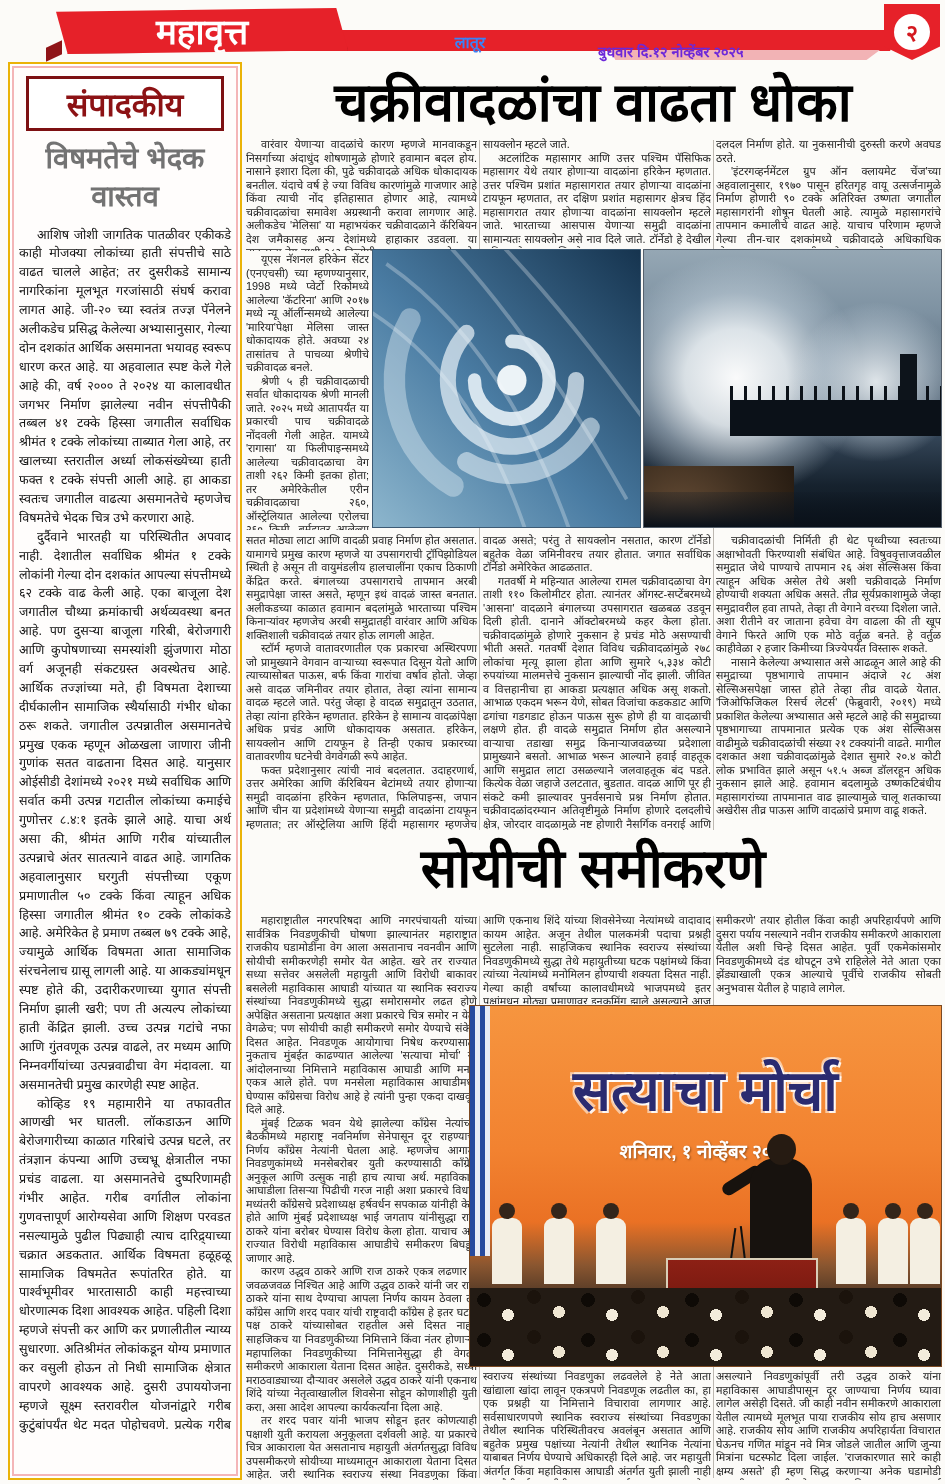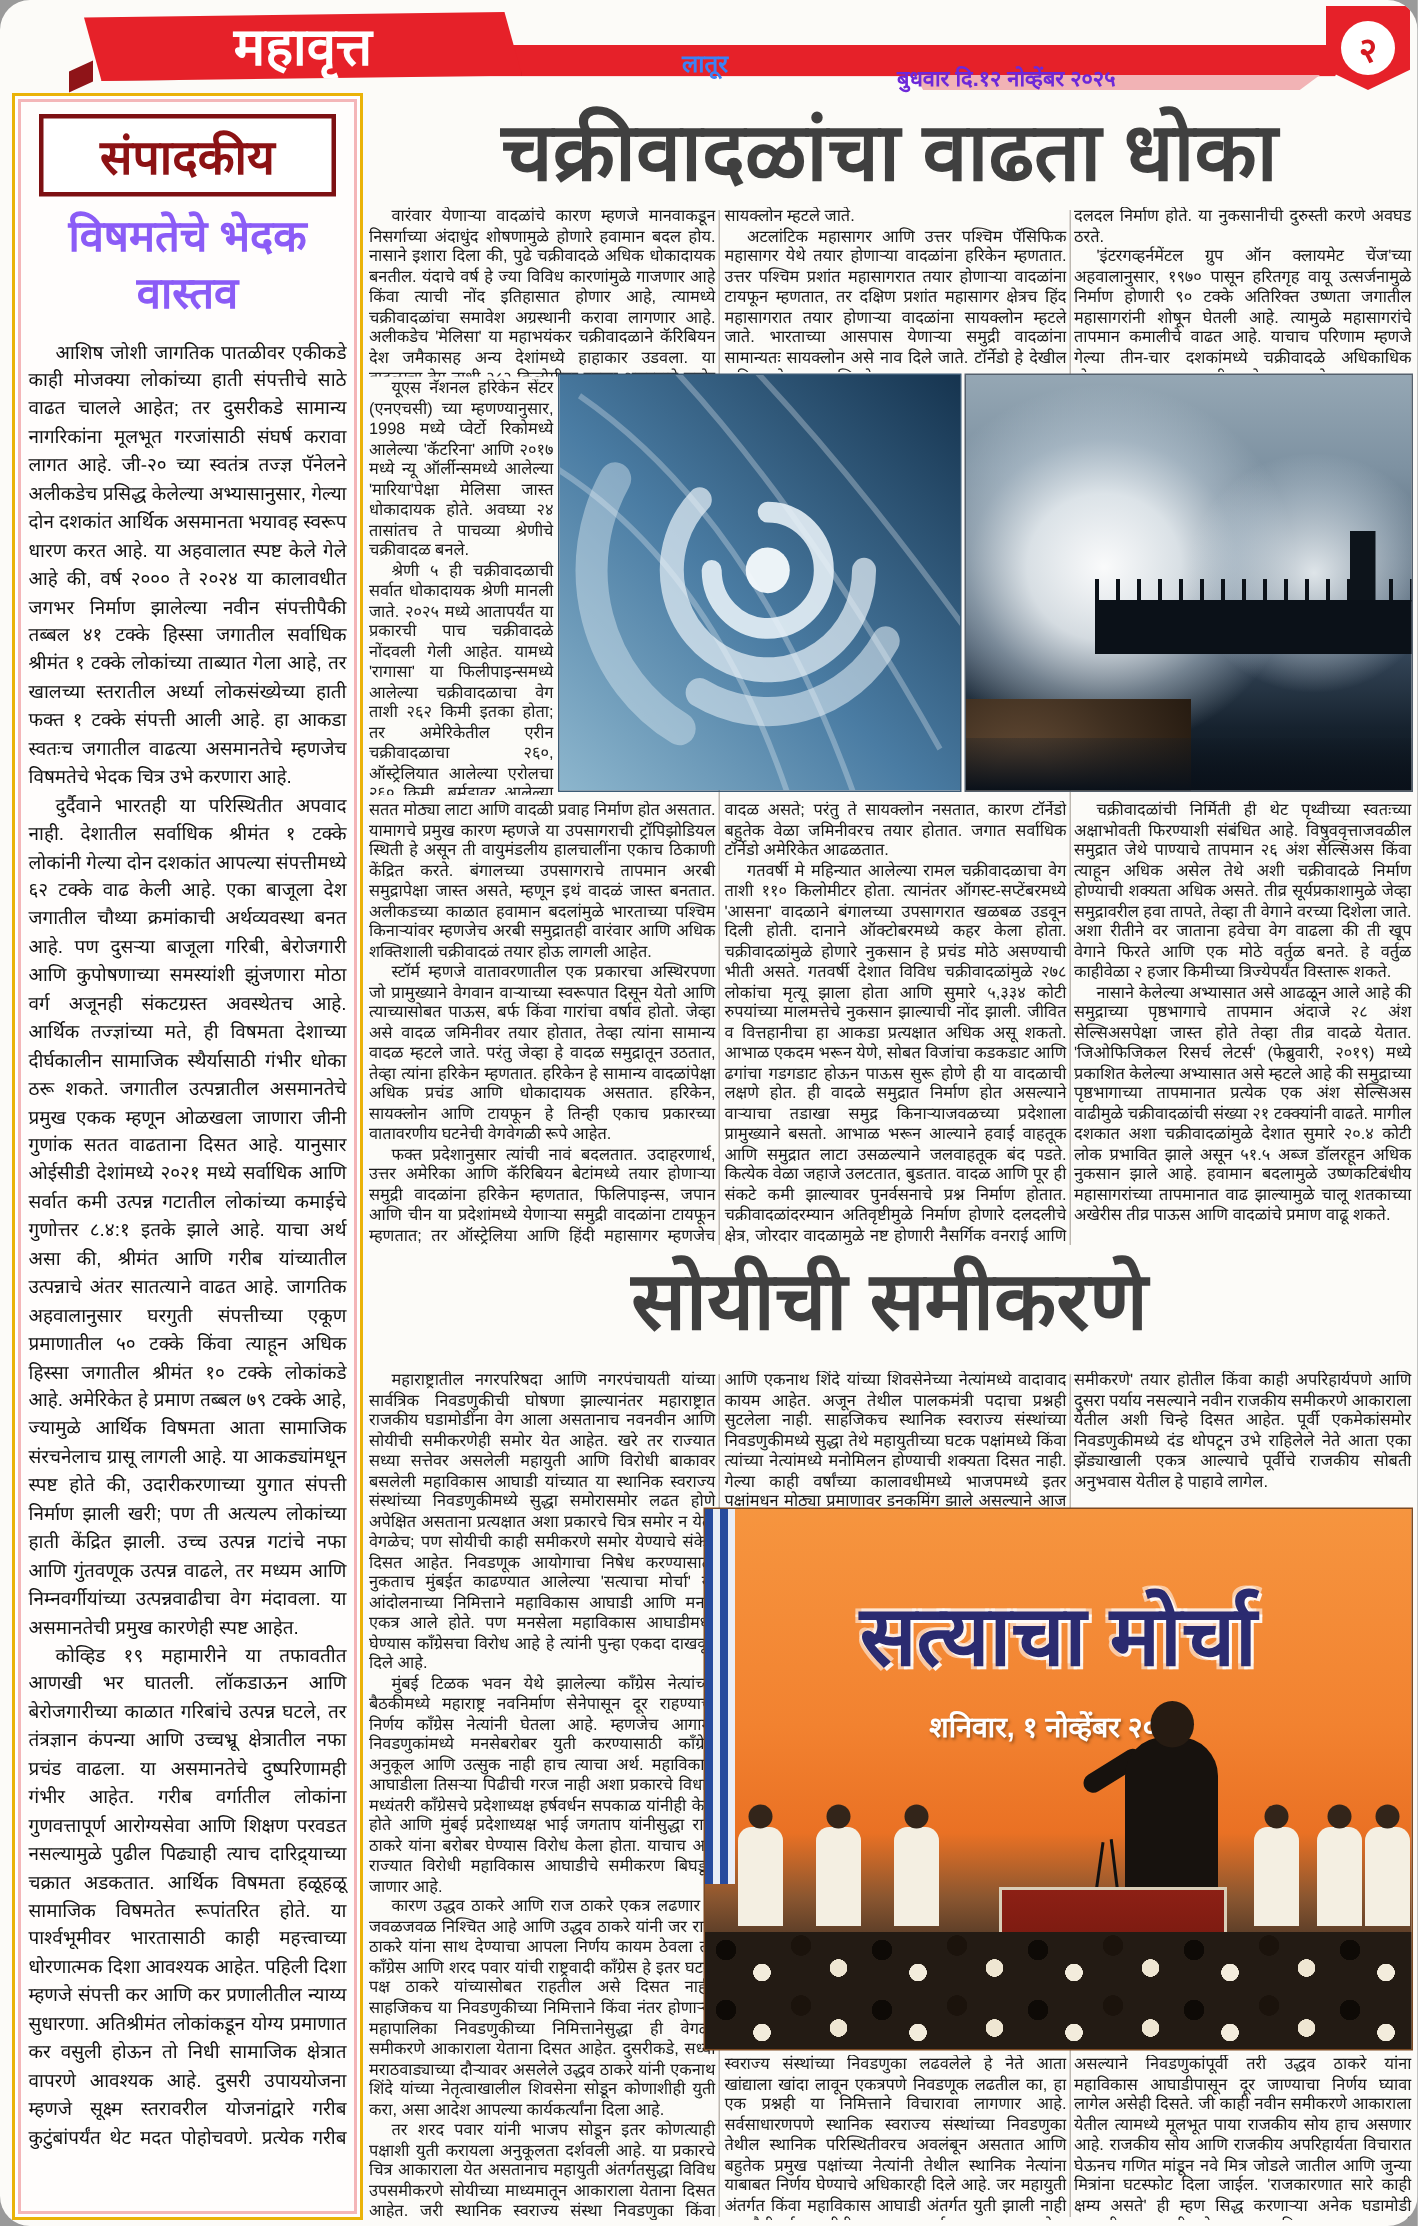--- a/index.html
+++ b/index.html
@@ -1,17 +1,17 @@
 <!DOCTYPE html>
 <html><head>
 <meta charset="utf-8">
 <style>
   html,body{margin:0;padding:0;background:#9a9a9a;}
   .page{position:relative;width:945px;height:1484px;margin:0 auto;background:#fcfbf8;
-        font-family:"Liberation Sans","DejaVu Sans",sans-serif;overflow:hidden;border-radius:20px;}
+        font-family:"Liberation Sans","DejaVu Sans",sans-serif;overflow:hidden;}
   .abs{position:absolute;}
 
   
   .mast-band{left:110px;top:30px;width:790px;height:21px;background:#e62129;
              clip-path:polygon(14px 0,100% 0,calc(100% - 10px) 100%,0 100%);}
   .mast-under{left:610px;top:50px;width:270px;height:10px;background:#f2b3b5;
               clip-path:polygon(0 0,100% 0,95% 100%,2% 100%);}
   .mast-left{left:56px;top:8px;width:292px;height:46px;background:#e62129;
              clip-path:polygon(0 8%,96% 0,100% 92%,4% 100%);
              display:flex;align-items:center;justify-content:center;
@@ -25,27 +25,27 @@
              display:flex;align-items:center;justify-content:center;}
   .pgcirc{width:36px;height:36px;background:#fff;border-radius:50%;display:flex;
           align-items:center;justify-content:center;color:#d41920;font-size:23px;font-weight:bold;}
 
   
   .edbox{left:8px;top:62px;width:230px;height:1414px;background:#fffdfc;
          border:2px solid #eab308;
          box-shadow:inset 0 0 0 2px #ffffff,inset 0 0 0 4px #f4b6b8;}
   .edlabel{margin:12px auto 6px;width:192px;border:3px solid #7d1012;color:#8c1214;
            font-size:32px;font-weight:bold;text-align:center;padding:3px 0;background:#fff;}
-  .edhead{font-size:29px;font-weight:bold;text-align:center;line-height:1.32;color:#8b5cf6;margin:8px 6px 10px;}
+  .edhead{font-size:29px;font-weight:bold;text-align:center;line-height:1.32;color:#737373;margin:8px 6px 10px;}
   .edbody{padding:0 9px;font-size:12.6px;line-height:1.5;text-align:justify;color:#111;
           height:1208px;overflow:hidden;}
   .edbody p{margin:0;text-indent:18px;}
 
   
-  .h1,.h2{font-weight:bold;color:#404040;text-align:center;line-height:1.05;}
+  .h1,.h2{font-weight:bold;color:#000000;text-align:center;line-height:1.05;}
   .h1{left:248px;top:74px;width:690px;font-size:54px;}
   .h2{left:248px;top:840px;width:690px;font-size:54px;text-align:center;}
   .body-txt{font-size:10.9px;line-height:1.24;text-align:justify;color:#1b1b1b;overflow:hidden;}
   .body-txt p{margin:0;}
   .body-txt p.ind{text-indent:15px;}
   .vrule{position:absolute;width:1px;background:#bdb8b1;}
 
   
   .waves{left:644px;top:250px;width:297px;height:277px;overflow:hidden;outline:1px solid #55606c;
          background:linear-gradient(180deg,#95a7b4 0%,#7e92a2 22%,#5d7081 45%,#384a5d 65%,#16222e 85%,#0c141d 100%);}

